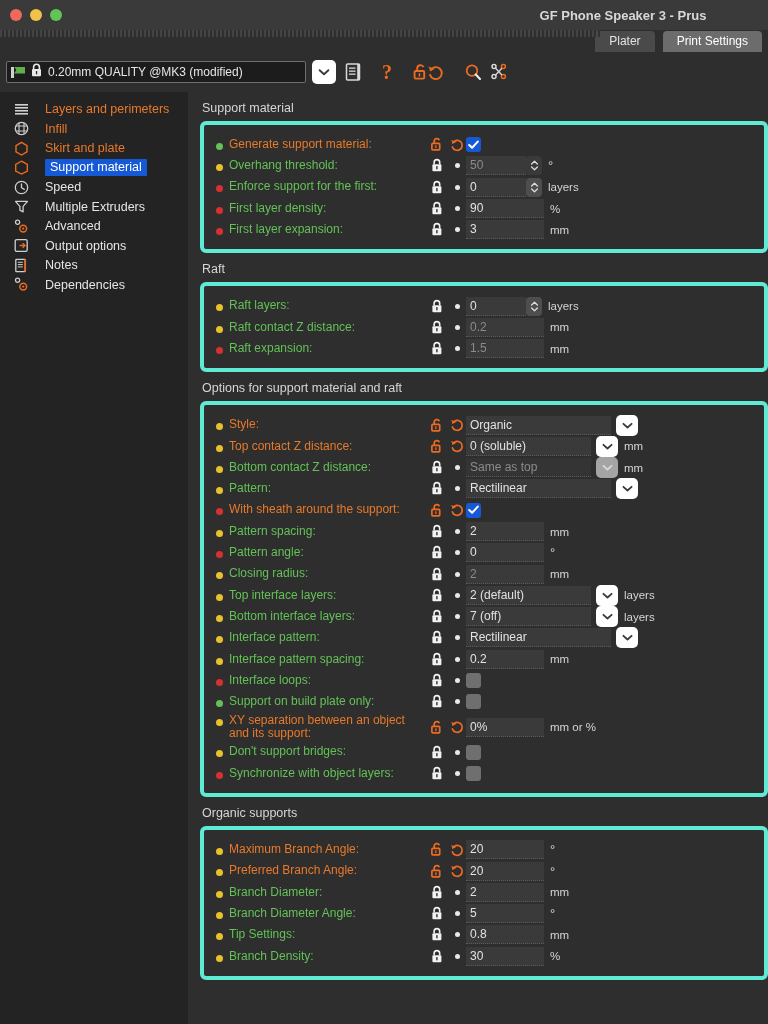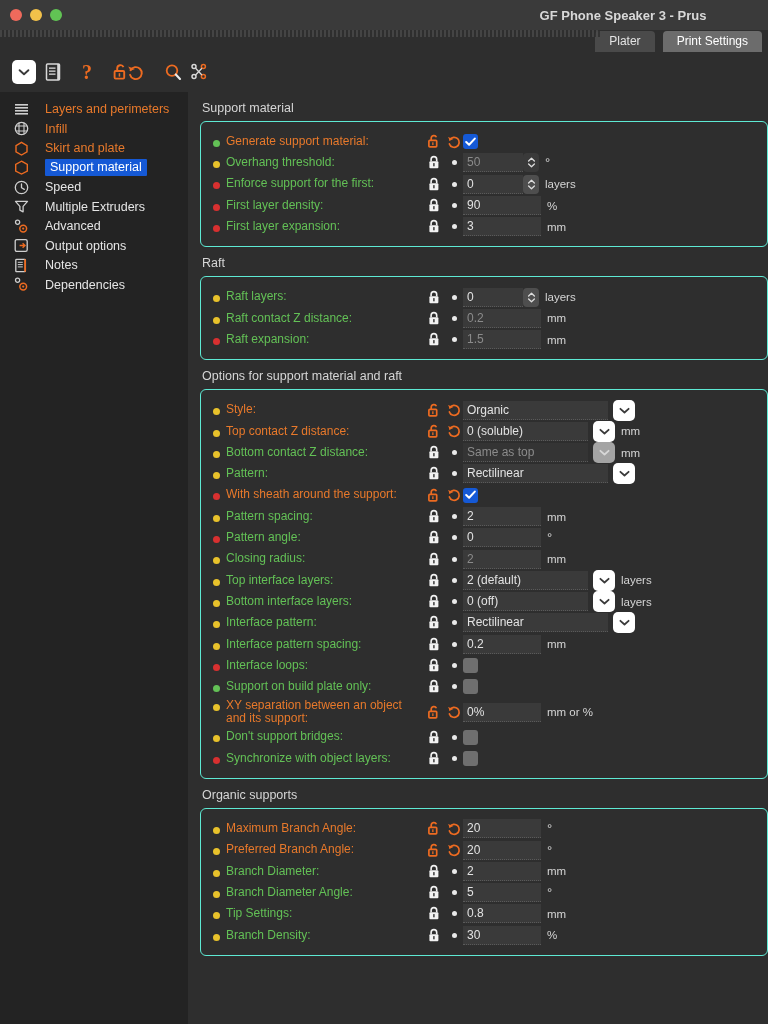--- a/index.html
+++ b/index.html
@@ -90,21 +90,21 @@
   .side-ic{ width:15px;height:15px;flex:none; }
 
   .main{
     flex:1; background:#2e2e2e; overflow:hidden; position:relative;
     padding:0 0 0 12px;
   }
   .sect-title{
     color:#d6d6d6; font-size:12.5px; padding:9px 0 6px 2px;
   }
   .sect-box{
-    border:1px solid #5eead4; border-radius:6px;
+    border:4px solid #5eead4; border-radius:6px;
     padding:9px 0 9px 0; margin-right:0;
   }
 
   .row{ display:flex; align-items:center; height:21.3px; }
   .row.tall{ height:29px; align-items:center; }
   .lbl-wrap{ width:222px; display:flex; align-items:flex-start; gap:6px; padding-left:12px; flex:none;}
   .bullet{ width:7px;height:7px;border-radius:50%;flex:none;margin-top:5px;}
   .lbl{ font-size:12px; line-height:13.5px; }
   .lbl.green{color:#63c156;}
   .lbl.orange{color:#e8792b;}
@@ -161,20 +161,31 @@
     <span class="title-inner">GF Phone Speaker 3 - Prus</span>
   </div>
 </div>
 
 <div class="tabstrip">
   <div class="tab">Plater</div>
   <div class="tab active">Print Settings</div>
 </div>
 
 <div class="toolbar">
+  <div class="preset-combo">
+    <span class="flag-ic"></span>
+    <span class="lock-ic">
+      <svg width="13" height="14" viewBox="0 0 13 14">
+        <path d="M3.6 6V4.2a2.9 2.9 0 0 1 5.8 0V6" fill="none" stroke="#e9e9e9" stroke-width="1.6"></path>
+        <rect x="2" y="6" width="9" height="7.2" rx="1" fill="#e9e9e9"></rect>
+        <rect x="5.9" y="8" width="1.3" height="3.3" fill="#2b2b2b"></rect>
+      </svg>
+    </span>
+    <span class="preset-text">0.20mm QUALITY @MK3 (modified)</span>
+  </div>
 
   <div class="combo-arrow">
     <svg width="12" height="8" viewBox="0 0 12 8">
       <path d="M1.6 2.2 6 6.2l4.4-4" fill="none" stroke="#3a3a3a" stroke-width="1.9" stroke-linecap="round" stroke-linejoin="round"></path>
     </svg>
   </div>
 
   <div class="tbtn">
     <svg width="17" height="18" viewBox="0 0 17 18">
       <rect x="1.5" y="1" width="13" height="16" rx="1" fill="none" stroke="#d9d9d9" stroke-width="1.5"></rect>
@@ -715,21 +726,21 @@
             <span class="iconcell">
               <svg width="14" height="15" viewBox="0 0 14 15">
     <path d="M4.1 6.3V4.4a2.8 2.8 0 0 1 5.6 0v1.9" fill="none" stroke="#f2f2f2" stroke-width="1.6"></path>
     <rect x="2.4" y="6.3" width="9" height="6.9" rx="1" fill="#f2f2f2"></rect>
     <rect x="6.2" y="8.1" width="1.4" height="3.2" fill="#2e2e2e"></rect>
               </svg>
             </span>
             <span class="iconcell narrow">
               <span class="dot-sys"></span>
             </span>
-            <div class="field w125">0 (off)</div>
+            <div class="field w125">7 (off)</div>
             <div class="dd">
               <svg width="11" height="7" viewBox="0 0 11 7">
     <path d="M1.4 1.8 5.5 5.5 9.6 1.8" fill="none" stroke="#3a3a3a" stroke-width="1.8" stroke-linecap="round" stroke-linejoin="round"></path>
               </svg>
             </div>
             <span class="unit">layers</span>
           </div>
         </div>
         <div class="row">
           <div class="lbl-wrap">

